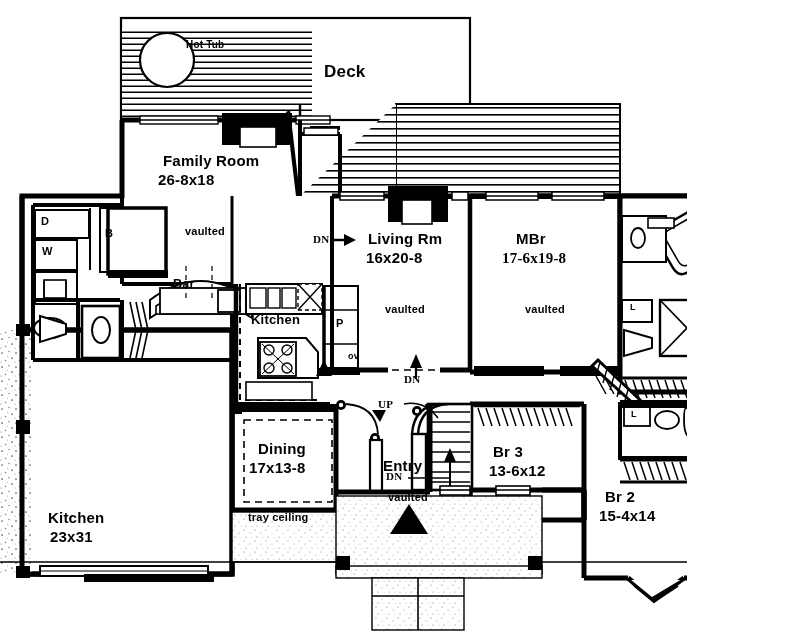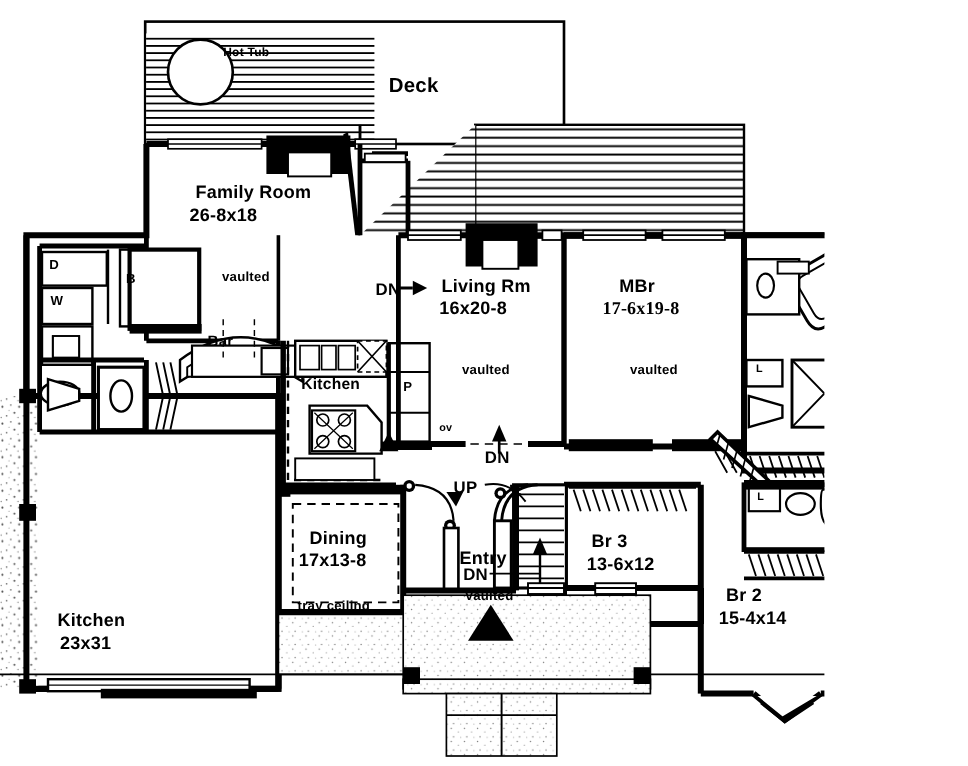--- a/index.html
+++ b/index.html
@@ -3,21 +3,21 @@
 <meta charset="utf-8">
 <style>
   html,body{margin:0;padding:0;background:#ffffff;}
   body{font-family:"Liberation Sans",sans-serif;}
   #plan{position:relative;width:687px;height:638px;background:#ffffff;overflow:hidden;}
   #plan svg{position:absolute;left:0;top:0;}
   .lbl{position:absolute;color:#000;font-family:"Liberation Sans",sans-serif;text-align:center;white-space:nowrap;line-height:1.08;letter-spacing:.2px;}
   .rname{font-size:15px;font-weight:700;}
   .rdim{font-size:15px;font-weight:700;}
   .rsub{font-size:11px;font-weight:700;margin-top:34px;}
-  .small{font-size:14px;font-weight:700;}
+  .small{font-size:11px;font-weight:700;font-family:Liberation Serif, serif;}
   .tiny{font-size:9px;font-weight:700;}
   .appl{font-size:11px;font-weight:700;}
   .barlbl{font-size:12.5px;font-weight:700;}
   .kitlbl{font-size:13px;font-weight:700;}
   .hottub{font-size:10px;font-weight:700;}
   .decklbl{font-size:17px;font-weight:700;}
 </style>
 </head>
 <body>
 
@@ -486,21 +486,21 @@
 
 <div class="lbl rname" style="left:516px;top:231px;">MBr</div>
 <div class="lbl rdim" style="left:502px;top:250px;font-family:Liberation Serif, serif;">17-6x19-8</div>
 <div class="lbl rsub" style="left:525px;top:270px;">vaulted</div>
 
 <div class="lbl kitlbl" style="left:251px;top:313px;">Kitchen</div>
 <div class="lbl barlbl" style="left:173px;top:278px;">Bar</div>
 
 <div class="lbl rname" style="left:258px;top:441px;">Dining</div>
 <div class="lbl rdim" style="left:249px;top:460px;">17x13-8</div>
-<div class="lbl rsub" style="left:248px;top:466px;">tray ceiling</div>
+<div class="lbl rsub" style="left:248px;top:478px;">tray ceiling</div>
 
 <div class="lbl rname" style="left:383px;top:438px;margin-top:20px;">Entry</div>
 <div class="lbl rsub" style="left:388px;top:458px;">vaulted</div>
 
 <div class="lbl rname" style="left:493px;top:444px;">Br 3</div>
 <div class="lbl rdim" style="left:489px;top:463px;">13-6x12</div>
 
 <div class="lbl rname" style="left:605px;top:489px;">Br 2</div>
 <div class="lbl rdim" style="left:599px;top:508px;">15-4x14</div>
 
@@ -509,18 +509,18 @@
 
 <div class="lbl small" style="left:313px;top:234px;">DN</div>
 <div class="lbl small" style="left:404px;top:374px;">DN</div>
 <div class="lbl small" style="left:386px;top:471px;">DN</div>
 <div class="lbl small" style="left:378px;top:399px;">UP</div>
 
 <div class="lbl appl" style="left:41px;top:216px;">D</div>
 <div class="lbl appl" style="left:42px;top:246px;">W</div>
 <div class="lbl appl" style="left:105px;top:228px;">B</div>
 <div class="lbl appl" style="left:336px;top:318px;">P</div>
-<div class="lbl tiny" style="left:348px;top:352px;margin-left:18px;">ov</div>
+<div class="lbl tiny" style="left:330px;top:352px;margin-left:18px;">ov</div>
 
 <div class="lbl tiny" style="left:630px;top:303px;">L</div>
 <div class="lbl tiny" style="left:631px;top:410px;">L</div>
 
 </div>
 
 </body></html>

